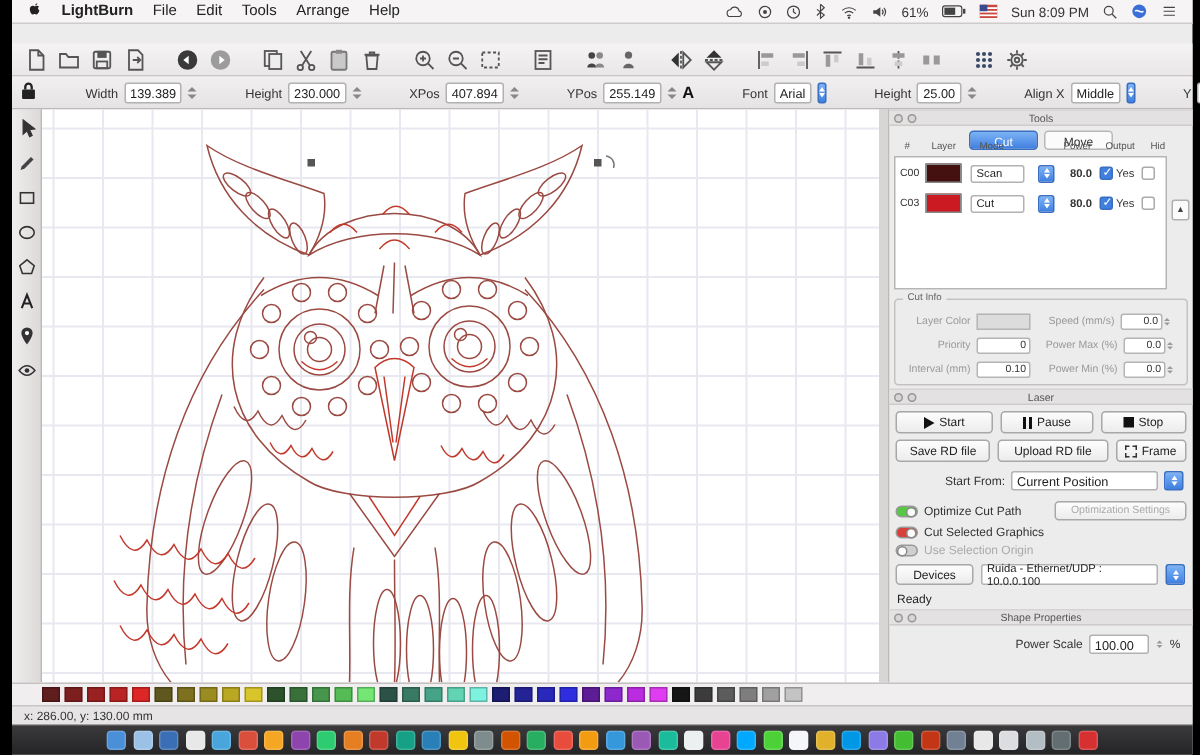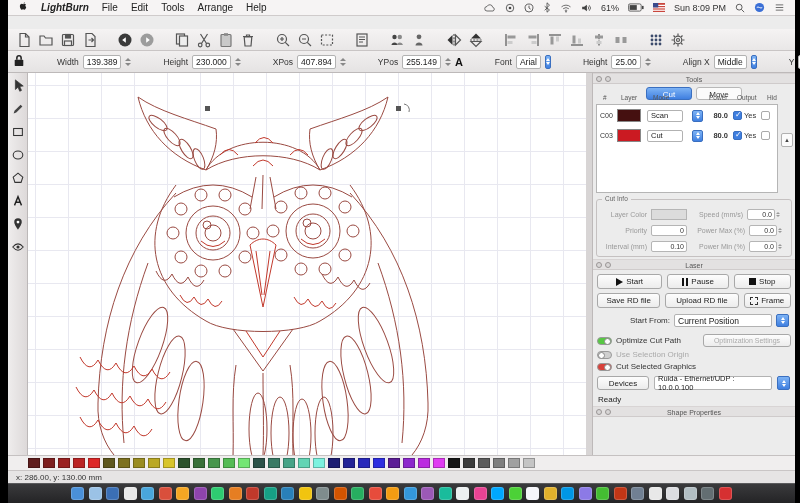--- a/index.html
+++ b/index.html
@@ -1,21 +1,21 @@
 <!DOCTYPE html>
 <html style="--accent: #3f7fe0; --accent_light: #7db3f5; --toggle_on: #57c843; --toggle_red: #d8413a; --owl_dark: #9a4a42; --owl_red: #c2392c;"><head>
 <meta charset="utf-8">
 <style>
   * { margin:0; padding:0; box-sizing:border-box; }
   html,body { width:800px; height:503px; background:#000; font-family:"Liberation Sans", sans-serif; overflow:hidden; }
   .screen { position:absolute; left:8px; top:0; width:787px; height:503px; background:#ececec; }
 
   
   .menubar { position:absolute; left:0; top:0; width:100%; height:16px; background:#f6f4f4; border-bottom:1px solid #cfcbcb; display:flex; align-items:center; padding:0 10px; gap:13px; font-size:10px; color:#222; }
-  .menubar .app { font-weight:bold;font-style:italic; }
+  .menubar .app { font-weight:bold; }
   .mb-right { margin-left:auto; display:flex; align-items:center; gap:9px; font-size:9px; color:#333; }
   .mb-right svg { display:block; }
 
   
   .titlebar { position:absolute; left:0; top:16px; width:100%; height:13px; background:#e8e6e6; border-bottom:1px solid #d2cece; }
   .tl { position:absolute; top:3px; width:8px; height:8px; border-radius:50%; }
   .tl.r { left:8px;  background:#f45f58; } .tl.y { left:21px; background:#f5bd4f; } .tl.g { left:34px; background:#58c23c; }
   .win-title { position:absolute; left:0; right:0; top:1px; text-align:center; font-size:9px; color:#555; }
 
   
@@ -710,49 +710,58 @@
             </span>
         </div>
         <div class="togglerow" style="margin-top:4px">
           <span class="toggle tog-on">
               <b></b>
             </span>
           <span>Optimize Cut Path</span>
           <span class="btn greytext" style="width:88px;height:13px;margin-left:auto;font-size:7px">Optimization Settings</span>
         </div>
         <div class="togglerow">
+          <span class="toggle tog-red">
+              <b></b>
+            </span>
+          <span>Cut Selected Graphics</span>
+        </div>
+        <div class="togglerow">
           <span class="toggle tog-off">
               <b></b>
             </span>
           <span class="greytext">Use Selection Origin</span>
-        </div>
-        <div class="togglerow">
-          <span class="toggle tog-red">
-              <b></b>
-            </span>
-          <span>Cut Selected Graphics</span>
         </div>
         <div class="lrow1" style="padding-top:5px">
           <span class="btn" style="width:52px;height:14px">Devices</span>
           <span class="field combo" style="width:118px;height:14px;font-size:7.5px">Ruida - Ethernet/UDP : 10.0.0.100</span>
           <span class="ddbtn" style="height:14px">
               <i class="up"></i>
               <i class="dn"></i>
             </span>
         </div>
         <div class="ready">Ready</div>
       </div>
 
       <div class="shapeprops">
         <div class="phead">
           <span class="pdots">
               <b></b>
               <b></b>
             </span>
           <span>Shape Properties</span>
+        </div>
+        <div class="psrow">
+          <span>Power Scale</span>
+          <span class="field num" style="width:40px;height:13px">100.00</span>
+          <span class="mini-stepper">
+              <i class="up"></i>
+              <i class="dn"></i>
+            </span>
+          <span>%</span>
         </div>
       </div>
     </div>
   </div>
 
   <div class="palrow">
       <div style="background-color: rgb(95, 29, 29);"></div>
       <div style="background-color: rgb(125, 31, 31);"></div>
       <div style="background-color: rgb(154, 33, 33);"></div>
       <div style="background-color: rgb(186, 35, 35);"></div>

